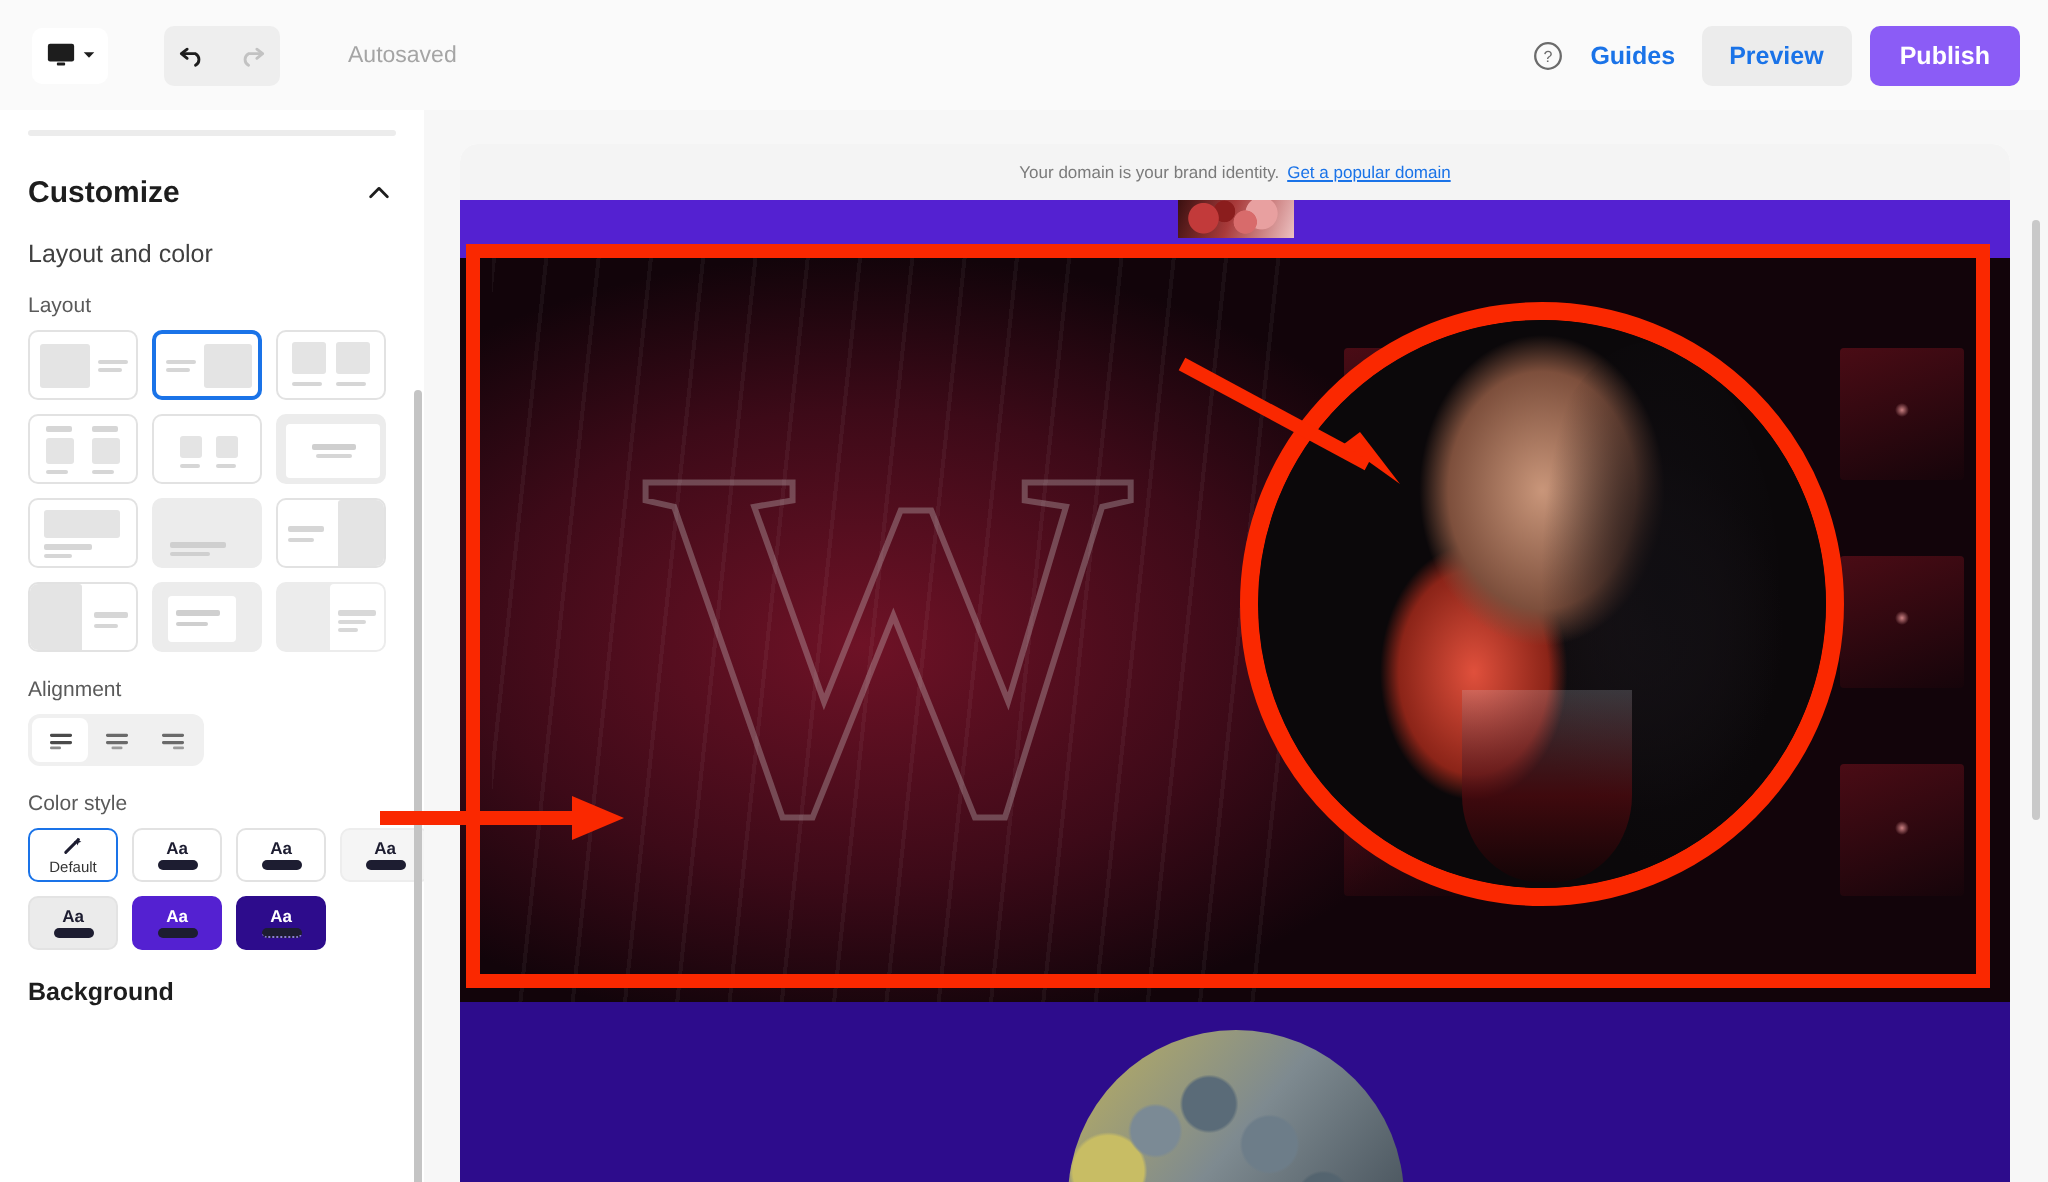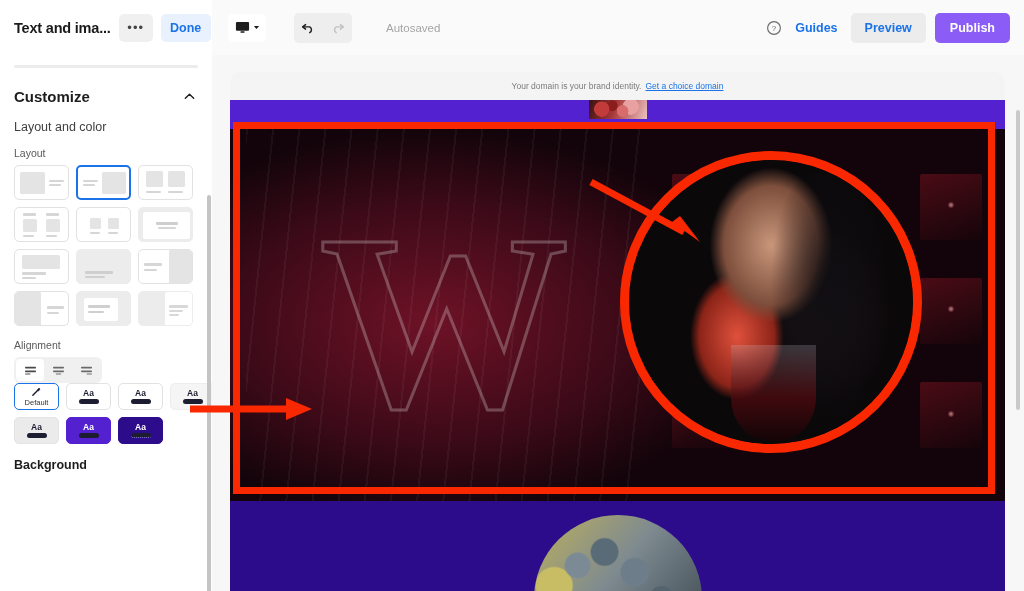--- a/index.html
+++ b/index.html
@@ -280,25 +280,20 @@
     position: absolute; right: 4px; top: 55px; width: 4px; height: 300px;
     background: #c9c9c9; border-radius: 2px; z-index: 20; cursor: pointer;
   }
 </style>
 </head>
 <body>
 
 <div id="app">
 
   <div class="topbar">
-    <div class="topbar-left">
-      <div class="section-title">Text and ima...</div>
-      <button class="dots-btn">•••</button>
-      <button class="done-btn">Done</button>
-    </div>
 
     <div class="topbar-mid">
       <button class="device-btn">
         <svg width="15" height="15" viewBox="0 0 16 16">
           <rect x="1" y="2" width="14" height="9.5" rx="1.2" fill="#1d1d1d"></rect>
           <rect x="5.8" y="12" width="4.4" height="1.6" rx="0.5" fill="#1d1d1d"></rect>
         </svg>
         <svg width="7" height="7" viewBox="0 0 8 8">
           <path d="M1 2.4 L4 5.6 L7 2.4 Z" fill="#1d1d1d"></path>
         </svg>
@@ -433,20 +428,21 @@
       </button>
       <button class="align-btn">
         <svg width="13" height="11" viewBox="0 0 14 12">
           <rect x="1" y="2" width="12" height="1.8" rx="0.8" fill="#6a6a6a"></rect>
           <rect x="1" y="6" width="12" height="1.8" rx="0.8" fill="#6a6a6a"></rect>
           <rect x="7" y="9" width="6" height="1.5" rx="0.7" fill="#9a9a9a"></rect>
         </svg>
       </button>
     </div>
 
+    <div class="sb-label">Color style</div>
     <div class="color-grid">
       <div class="color-cell sel">
         <svg width="13" height="10" viewBox="0 0 14 11">
           <path d="M3 9 L10 2" stroke="#1d1d31" stroke-width="1.6" stroke-linecap="round"></path>
           <path d="M9.5 1 l0.6 1.5 1.5 0.6 -1.5 0.6 -0.6 1.5 -0.6 -1.5 -1.5 -0.6 1.5 -0.6 z" fill="#1d1d31"></path>
         </svg>
         <div class="cc-default">Default</div>
       </div>
       <div class="color-cell" style="background:#ffffff;">
         <div class="cc-aa">Aa</div>
@@ -479,21 +475,21 @@
 
 
     <div class="sb-scrollbar"></div>
   </div>
 
   <div class="canvas-area">
     <div class="site-frame">
 
       <div class="domain-banner">
         <span>Your domain is your brand identity.</span>
-        <span class="domain-link">Get a choice domain</span>
+        <span class="domain-link">Get a popular domain</span>
       </div>
 
       <div class="purple-band">
         <div class="band-thumb"></div>
       </div>
 
       <div class="hero">
         <div class="hero-drape"></div>
         <div class="hero-w">W</div>
         <div class="hero-panels">

